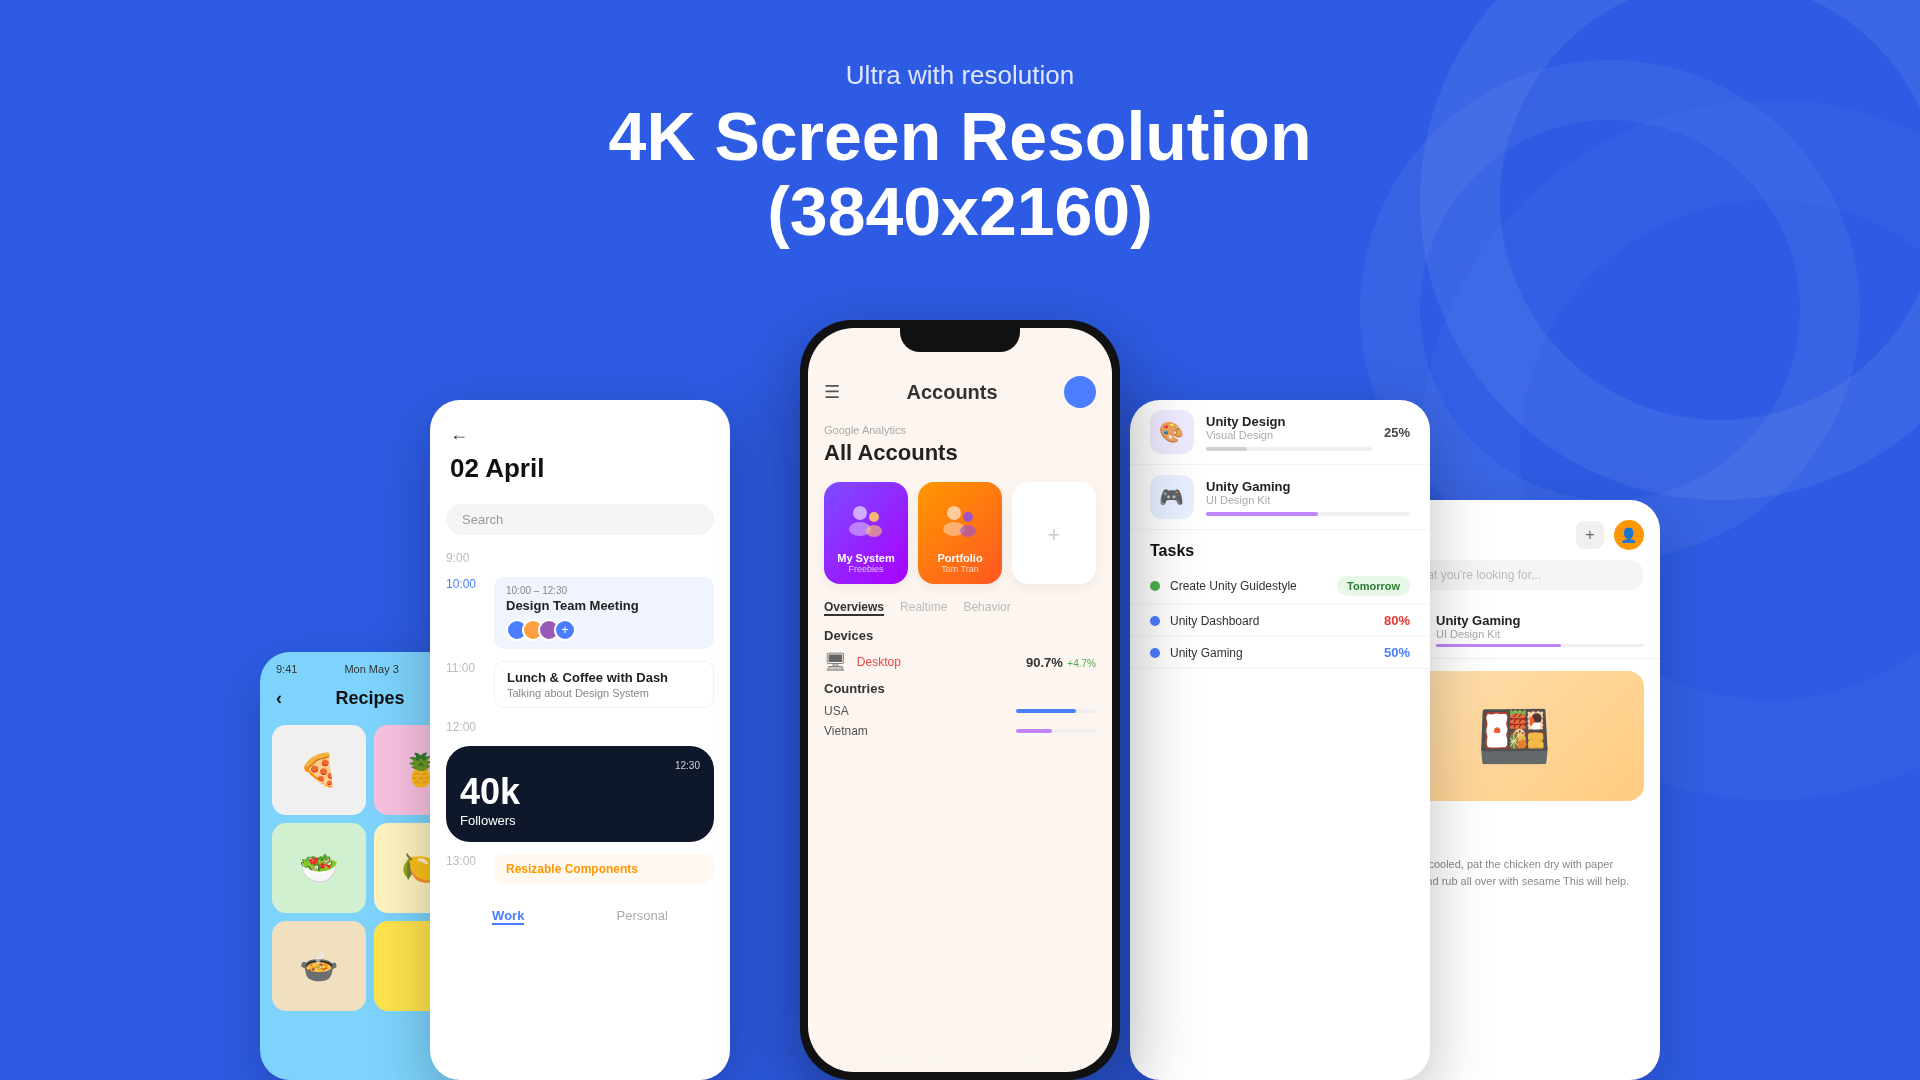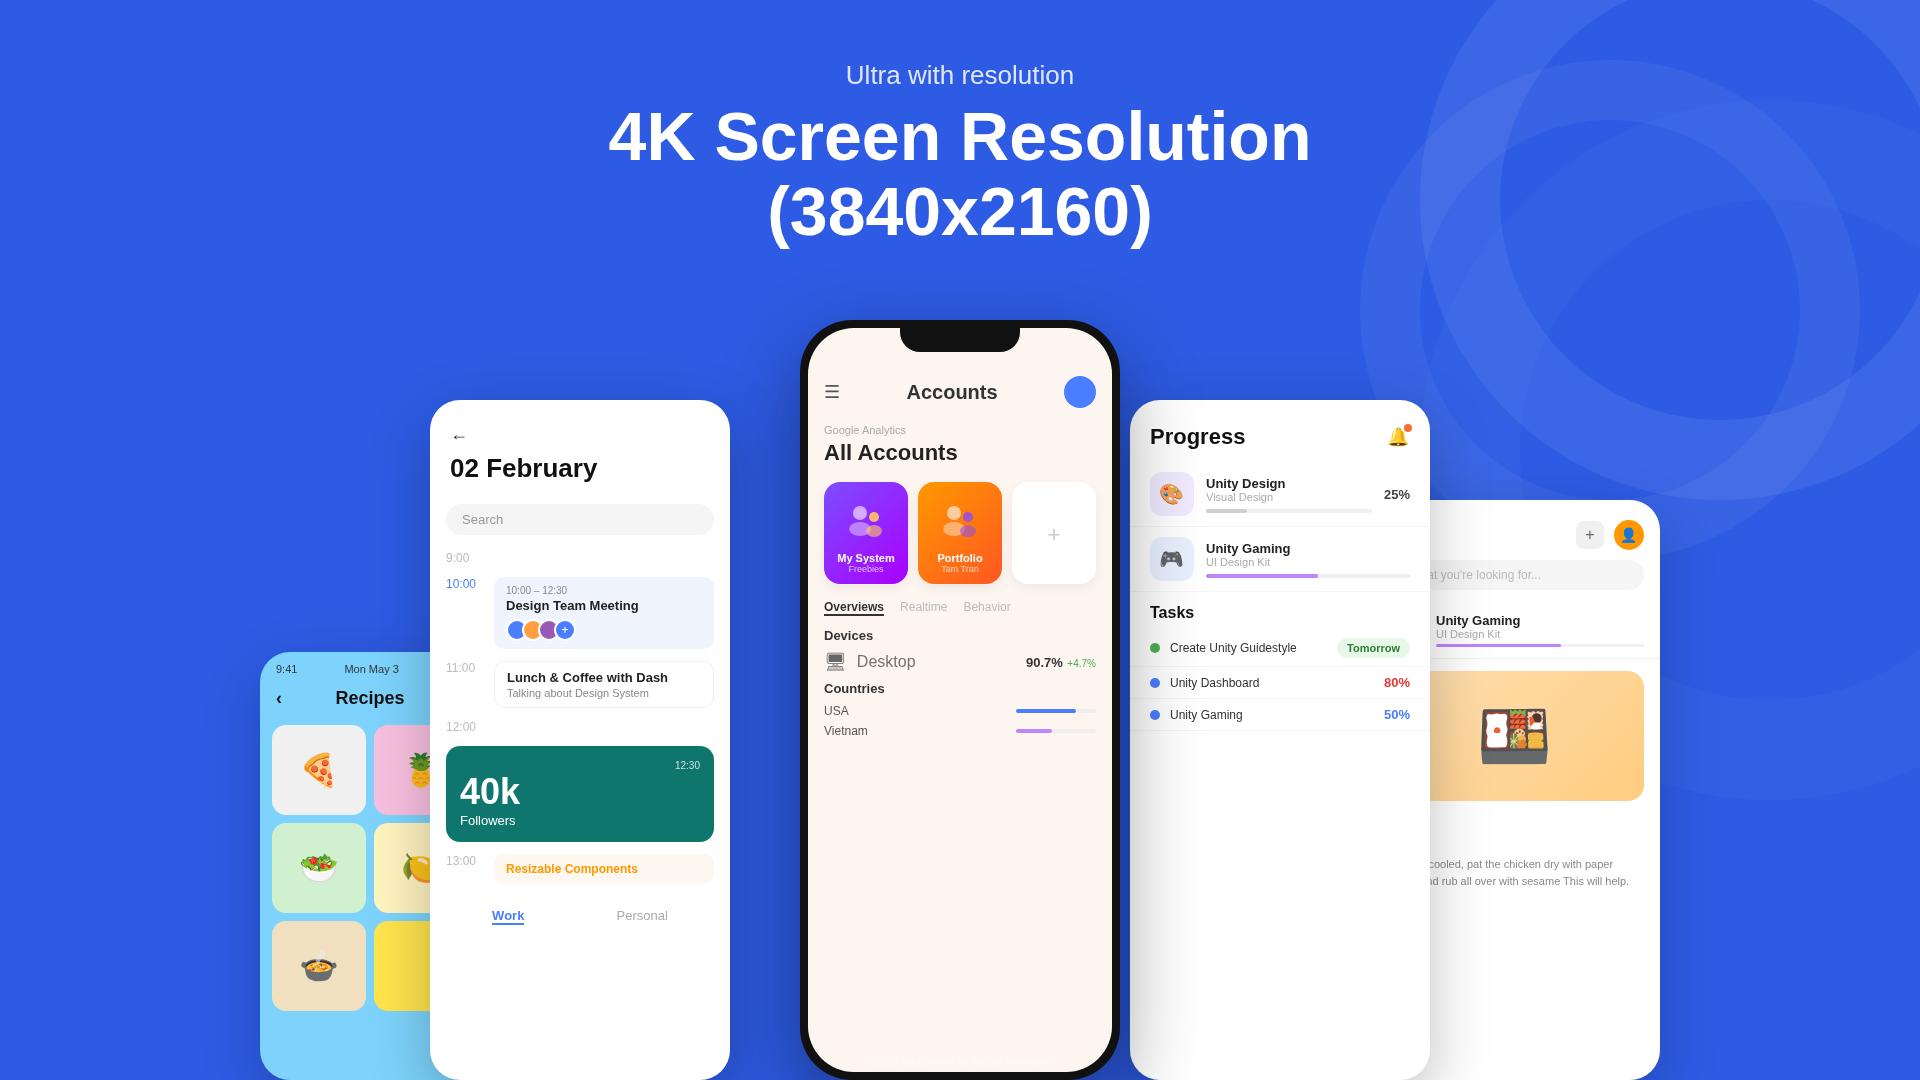--- a/index.html
+++ b/index.html
@@ -197,22 +197,22 @@
     .cal-lunch-event {
       background: #fff;
       border-radius: 10px;
       padding: 8px 12px;
       flex: 1;
       margin-left: 8px;
       border: 1px solid #f0f0f0;
     }
     .cal-big-card {
       margin: 6px 16px;
-      background: #0f766e;
-      border-radius: 14px;
+      background: #0f172a;
+      border-radius: 24px;
       padding: 14px;
       color: white;
     }
     .cal-big-time { font-size: 10px; opacity: 0.8; text-align: right; }
     .cal-big-number { font-size: 36px; font-weight: 800; }
     .cal-big-label { font-size: 13px; }
     .cal-bottom-tabs {
       display: flex;
       justify-content: space-around;
       padding: 14px 16px;
@@ -325,21 +325,21 @@
     .phone-tab.active { color: #333; font-weight: 600; border-bottom: 2px solid #333; }
     .phone-section-header { font-size: 13px; font-weight: 600; color: #333; margin-bottom: 8px; }
     .phone-devices-row {
       display: flex;
       align-items: center;
       gap: 10px;
       margin-bottom: 8px;
     }
     .device-icon { font-size: 18px; color: #666; }
     .device-info { flex: 1; }
-    .device-name { font-size: 16px; font-weight: 500; color: #737373; }
+    .device-name { font-size: 12px; font-weight: 500; color: #ef4444; }
     .device-pct { font-size: 13px; font-weight: 700; color: #333; }
     .device-change { font-size: 10px; color: #4caf50; }
     .phone-countries {
       margin-top: 8px;
     }
     .country-row {
       display: flex;
       align-items: center;
       justify-content: space-between;
       margin-bottom: 6px;
@@ -543,21 +543,21 @@
       <div class="recipe-item salad">🥗</div>
       <div class="recipe-item yellow" style="background:#fff3c0">🍋</div>
       <div class="recipe-item soup">🍲</div>
       <div class="recipe-item yellow2" style="background:#ffe44d; font-size:18px; color:#fff; font-weight:700;"></div>
     </div>
   </div>
 
   <div class="card-calendar">
     <div class="cal-header">
       <div class="cal-back">←</div>
-      <div class="cal-date">02 February</div>
+      <div class="cal-date">02 April</div>
     </div>
     <div class="cal-search">Search</div>
 
     <div class="cal-time-row">
       <span class="cal-time">9:00</span>
     </div>
 
     <div class="cal-time-row">
       <span class="cal-time" style="color:#4a7dff">10:00</span>
       <div class="cal-event">
@@ -683,27 +683,20 @@
                 <div class="country-bar" style="width:45%; background:#c084fc"></div>
               </div>
             </div>
           </div>
         </div>
       </div>
     </div>
   </div>
 
   <div class="card-progress">
-    <div class="prog-header">
-      <div class="prog-title">Progress</div>
-      <div class="prog-bell">
-        🔔
-        <div class="prog-bell-dot"></div>
-      </div>
-    </div>
 
     <div class="prog-item">
       <div class="prog-icon purple">🎨</div>
       <div class="prog-info">
         <div class="prog-name">Unity Design</div>
         <div class="prog-sub">Visual Design</div>
         <div class="prog-bar-wrap">
           <div class="prog-bar-fill" style="width:25%; background:#d0d0d0;"></div>
         </div>
       </div>

